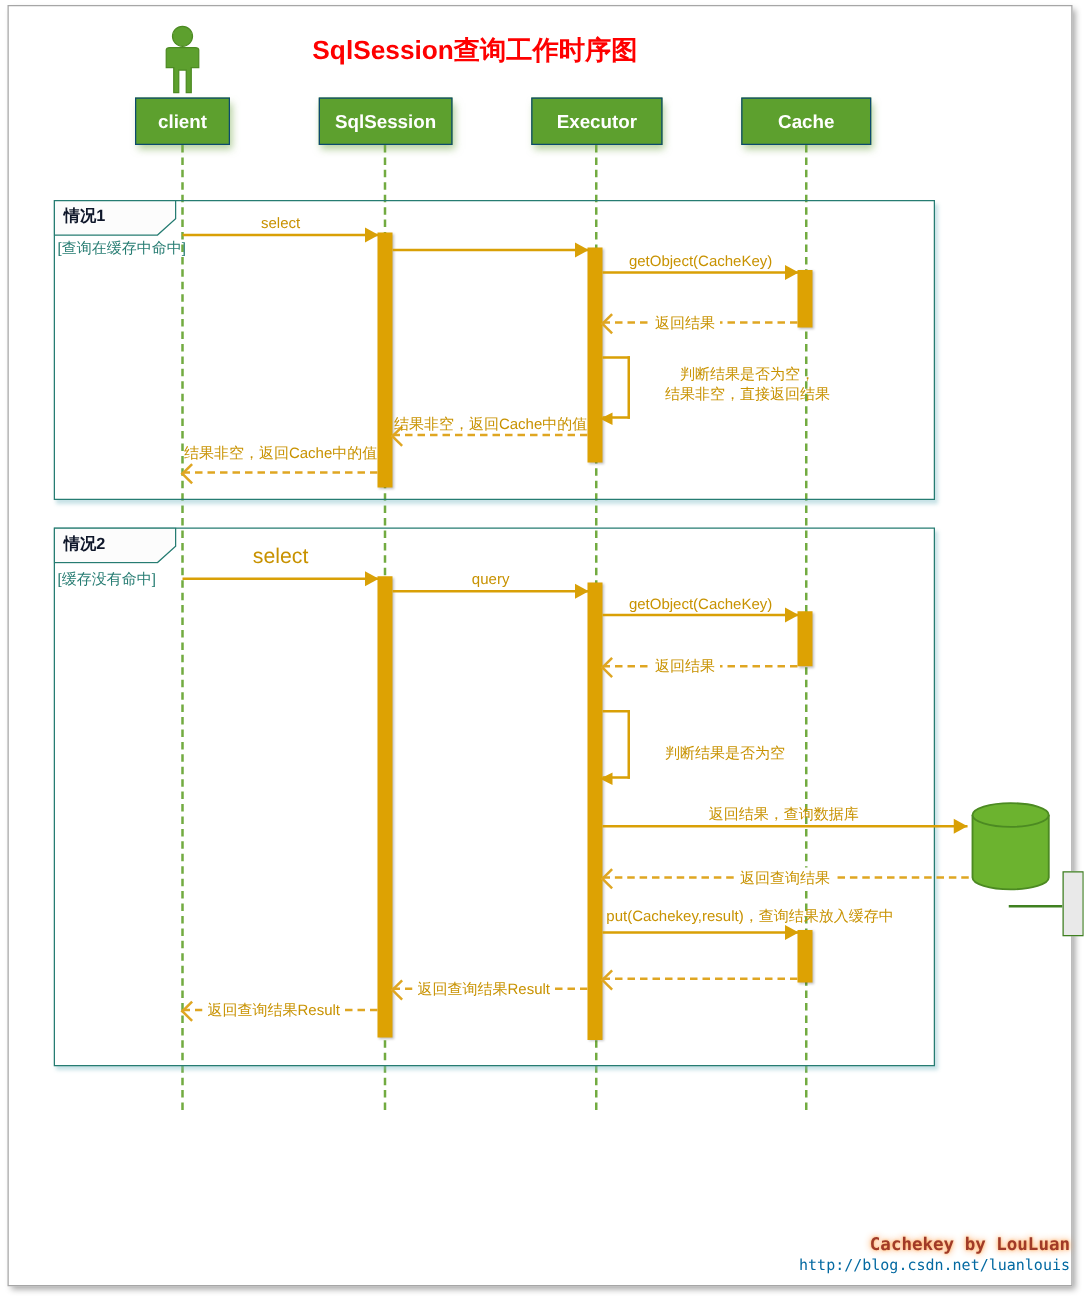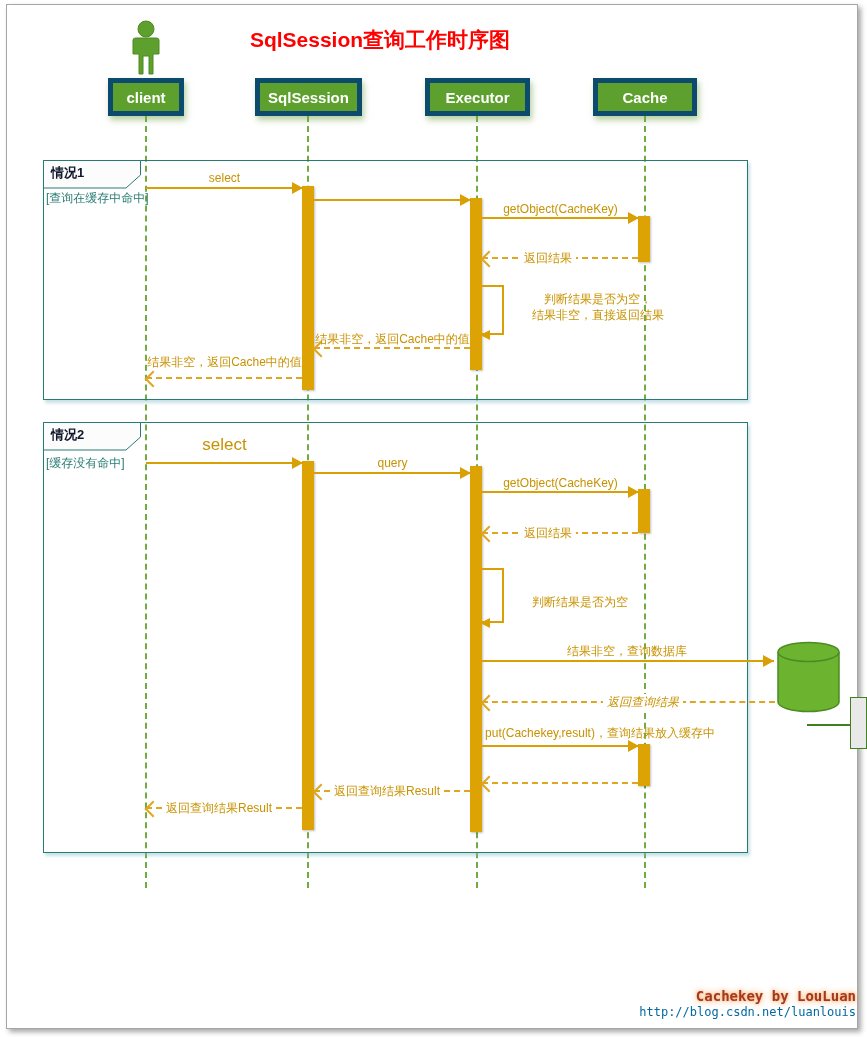--- a/index.html
+++ b/index.html
@@ -6,21 +6,21 @@
   body { background:#fff; font-family:"Liberation Sans", sans-serif; }
   .canvas { position:relative; width:867px; height:1037px; overflow:hidden; background:#fff; }
   .sheet { position:absolute; left:6px; top:4px; width:852px; height:1025px;
            background:#fff; border:1px solid #a6a6a6;
            box-shadow:3px 3px 5px rgba(0,0,0,.35); z-index:0; }
 
   .page-title { position:absolute; left:220px; top:26px; width:320px; text-align:center;
                 font-size:21px; font-weight:bold; color:#fe0000; z-index:5; }
 
   .head-box { position:absolute; top:78px; height:38px; background:#5da02e;
-              border:5px solid #0c4a6e; color:#fff; font-weight:bold; font-size:15px;
+              border:1px solid #0c4a6e; color:#fff; font-weight:bold; font-size:15px;
               display:flex; align-items:center; justify-content:center;
               box-shadow:2px 4px 6px rgba(120,170,80,.55); z-index:3; }
 
   .lifeline { position:absolute; top:116px; height:772px; width:0;
               border-left:2px dashed #72ab40; z-index:1; }
 
   .frame { position:absolute; border:1px solid #267c72; z-index:2;
            box-shadow:2px 3px 3px rgba(130,190,200,.45); background:transparent; }
   .frame-tag { position:absolute; z-index:3; }
   .frame-tag-text { position:absolute; left:8px; top:4px; font-size:13px; font-weight:bold;
@@ -140,35 +140,35 @@
   <div class="mlabel" style="left:482px; top:476px; width:157px;">getObject(CacheKey)</div>
   <div class="arr-solid" style="left:482px; top:491px; width:157px;"></div>
   <div class="activation" style="left:638px; top:489px; height:44px;"></div>
 
   <div class="arr-dash" style="left:482px; top:532px; width:156px;"></div>
   <div class="mlabel online" style="left:520px; top:525px;">返回结果</div>
 
   <div class="self-call" style="left:482px; top:568px; height:55px;"></div>
   <div class="mlabel" style="left:500px; top:594px; width:160px;">判断结果是否为空</div>
 
-  <div class="mlabel" style="left:482px; top:643px; width:290px;">结果非空，查询数据库</div>
+  <div class="mlabel" style="left:482px; top:643px; width:290px;">返回结果，查询数据库</div>
   <div class="arr-solid" style="left:482px; top:660px; width:292px;"></div>
 
   <div style="position:absolute; left:775px; top:641px; z-index:4;">
     <svg width="67" height="73" viewBox="0 0 67 73">
       <path d="M3 11 v50 a30.5 9.5 0 0 0 61 0 v-50" fill="#6cb32f" stroke="#4c8a22" stroke-width="1.5"></path>
       <ellipse cx="33.5" cy="11" rx="30.5" ry="9.5" fill="#6cb32f" stroke="#4c8a22" stroke-width="1.5"></ellipse>
     </svg>
   </div>
 
   <div class="db-connector" style="left:807px; top:724px; width:43px;"></div>
   <div class="side-box" style="left:850px; top:697px; width:17px; height:52px;"></div>
 
   <div class="arr-dash" style="left:482px; top:701px; width:293px;"></div>
-  <div class="mlabel online" style="left:603px; top:694px;font-style:italic;">返回查询结果</div>
+  <div class="mlabel online" style="left:588px; top:694px;">返回查询结果</div>
 
   <div class="mlabel" style="left:480px; top:725px; width:240px;">put(Cachekey,result)，查询结果放入缓存中</div>
   <div class="arr-solid" style="left:482px; top:745px; width:157px;"></div>
   <div class="activation" style="left:638px; top:744px; height:42px;"></div>
 
   <div class="arr-dash" style="left:482px; top:782px; width:156px;"></div>
 
   <div class="arr-dash" style="left:314px; top:790px; width:156px;"></div>
   <div class="mlabel online" style="left:330px; top:783px;">返回查询结果Result</div>
 

